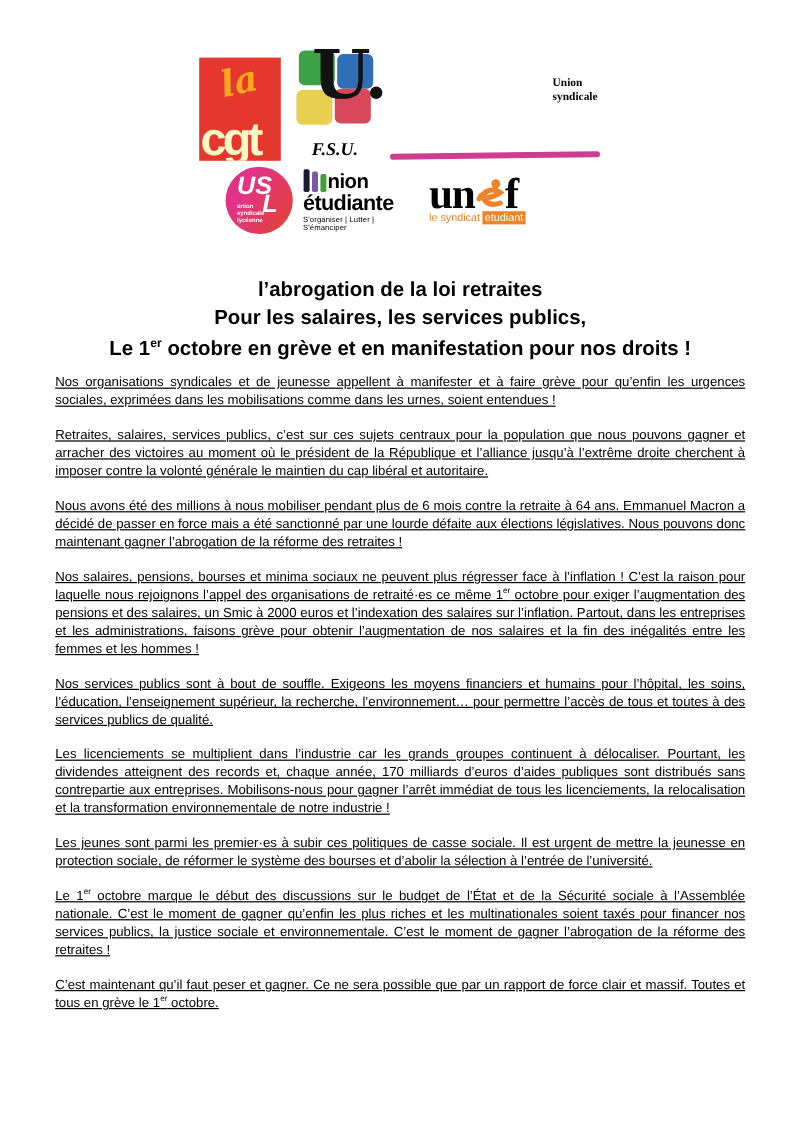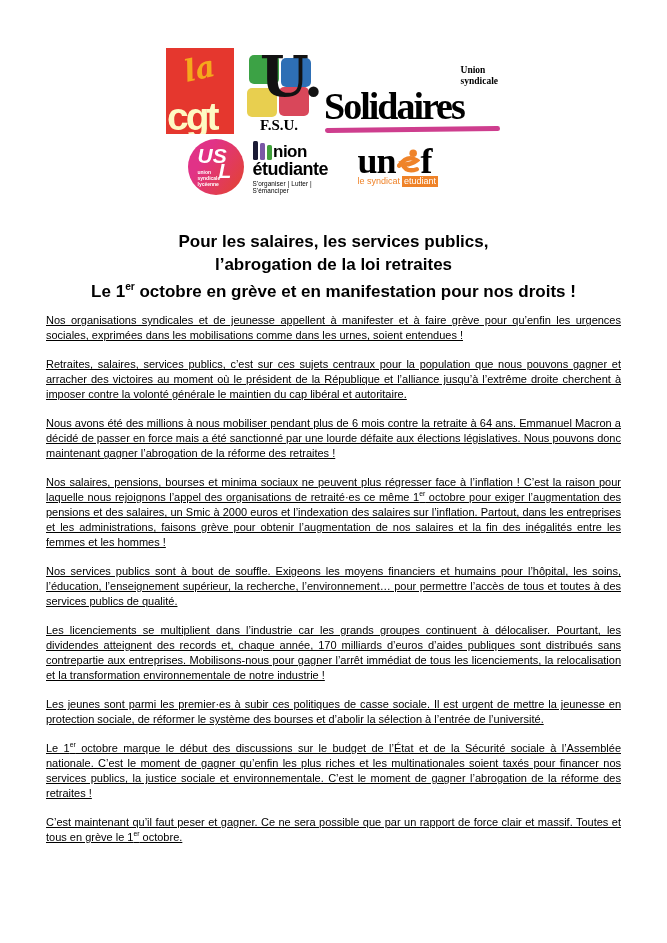--- a/index.html
+++ b/index.html
@@ -36,21 +36,21 @@
   .fsu-squares { position:relative; width:64px; height:62px; }
   .sq { position:absolute; width:30px; height:29px; border-radius:5px; }
   .sq-g { top:0; left:2px; background:#3ca245; }
   .sq-b { top:3px; right:0; background:#2e6fb5; }
   .sq-y { bottom:0; left:0; background:#e8cf4f; }
   .sq-r { bottom:1px; right:2px; background:#d9475a; }
   .fsu-u {
     position:absolute; top:-7px; left:13px;
     font-family:"DejaVu Serif", serif; font-weight:bold; font-size:56px; line-height:1; color:#121212;
   }
-  .fsu-label { margin-top:0; font-family:"Liberation Serif", serif; font-weight:bold; font-size:15px; }
+  .fsu-label { margin-top:13px; font-family:"Liberation Serif", serif; font-weight:bold; font-style:italic; font-size:15px; }
 
   
   .logo-sol { position:relative; width:177px; height:74px; }
   .sol-top {
     position:absolute; top:5px; right:3px;
     display:flex; flex-direction:column;
     font-family:"Liberation Serif", serif; font-size:9.5px; line-height:10.5px; font-weight:bold;
   }
   .sol-name {
     position:absolute; left:0; bottom:9px;
@@ -127,21 +127,20 @@
           <span class="fsu-u">U.</span>
         </div>
         <div class="fsu-label">F.S.U.</div>
       </div>
 
       <div class="logo-sol">
         <div class="sol-top">
           <span>Union</span>
           <span>syndicale</span>
         </div>
-        <div class="sol-name">Solidaires</div>
         <div class="sol-underline"></div>
       </div>
 
     </div>
 
     <div class="logo-row row2">
 
       <div class="logo-usl">
         <span class="usl-us">US</span>
         <span class="usl-l">L</span>
@@ -177,22 +176,22 @@
         <div class="unef-tag">
           <span class="unef-tag-left">le syndicat</span>
           <span class="unef-tag-right">etudiant</span>
         </div>
       </div>
 
     </div>
   </header>
 
   <h1 class="title">
+    <span class="title-line">l’abrogation de la loi retraites</span>
     <span class="title-line">Pour les salaires, les services publics,</span>
-    <span class="title-line">l’abrogation de la loi retraites</span>
     <span class="title-line">Le 1<sup>er</sup> octobre en grève et en manifestation pour nos droits&nbsp;!</span>
   </h1>
 
   <main class="body">
       <p>Nos organisations syndicales et de jeunesse appellent à manifester et à faire grève pour qu’enfin les urgences sociales, exprimées dans les mobilisations comme dans les urnes, soient entendues&nbsp;!</p>
       <p>Retraites, salaires, services publics, c’est sur ces sujets centraux pour la population que nous pouvons gagner et arracher des victoires au moment où le président de la République et l’alliance jusqu’à l’extrême droite cherchent à imposer contre la volonté générale le maintien du cap libéral et autoritaire.</p>
       <p>Nous avons été des millions à nous mobiliser pendant plus de 6 mois contre la retraite à 64 ans. Emmanuel Macron a décidé de passer en force mais a été sanctionné par une lourde défaite aux élections législatives. Nous pouvons donc maintenant gagner l’abrogation de la réforme des retraites&nbsp;!</p>
       <p>Nos salaires, pensions, bourses et minima sociaux ne peuvent plus régresser face à l’inflation&nbsp;! C’est la raison pour laquelle nous rejoignons l’appel des organisations de retraité·es ce même 1<sup>er</sup> octobre pour exiger l’augmentation des pensions et des salaires, un Smic à 2000 euros et l’indexation des salaires sur l’inflation. Partout, dans les entreprises et les administrations, faisons grève pour obtenir l’augmentation de nos salaires et la fin des inégalités entre les femmes et les hommes&nbsp;!</p>
       <p>Nos services publics sont à bout de souffle. Exigeons les moyens financiers et humains pour l’hôpital, les soins, l’éducation, l’enseignement supérieur, la recherche, l’environnement… pour permettre l’accès de tous et toutes à des services publics de qualité.</p>
       <p>Les licenciements se multiplient dans l’industrie car les grands groupes continuent à délocaliser. Pourtant, les dividendes atteignent des records et, chaque année, 170 milliards d’euros d’aides publiques sont distribués sans contrepartie aux entreprises. Mobilisons-nous pour gagner l’arrêt immédiat de tous les licenciements, la relocalisation et la transformation environnementale de notre industrie&nbsp;!</p>

